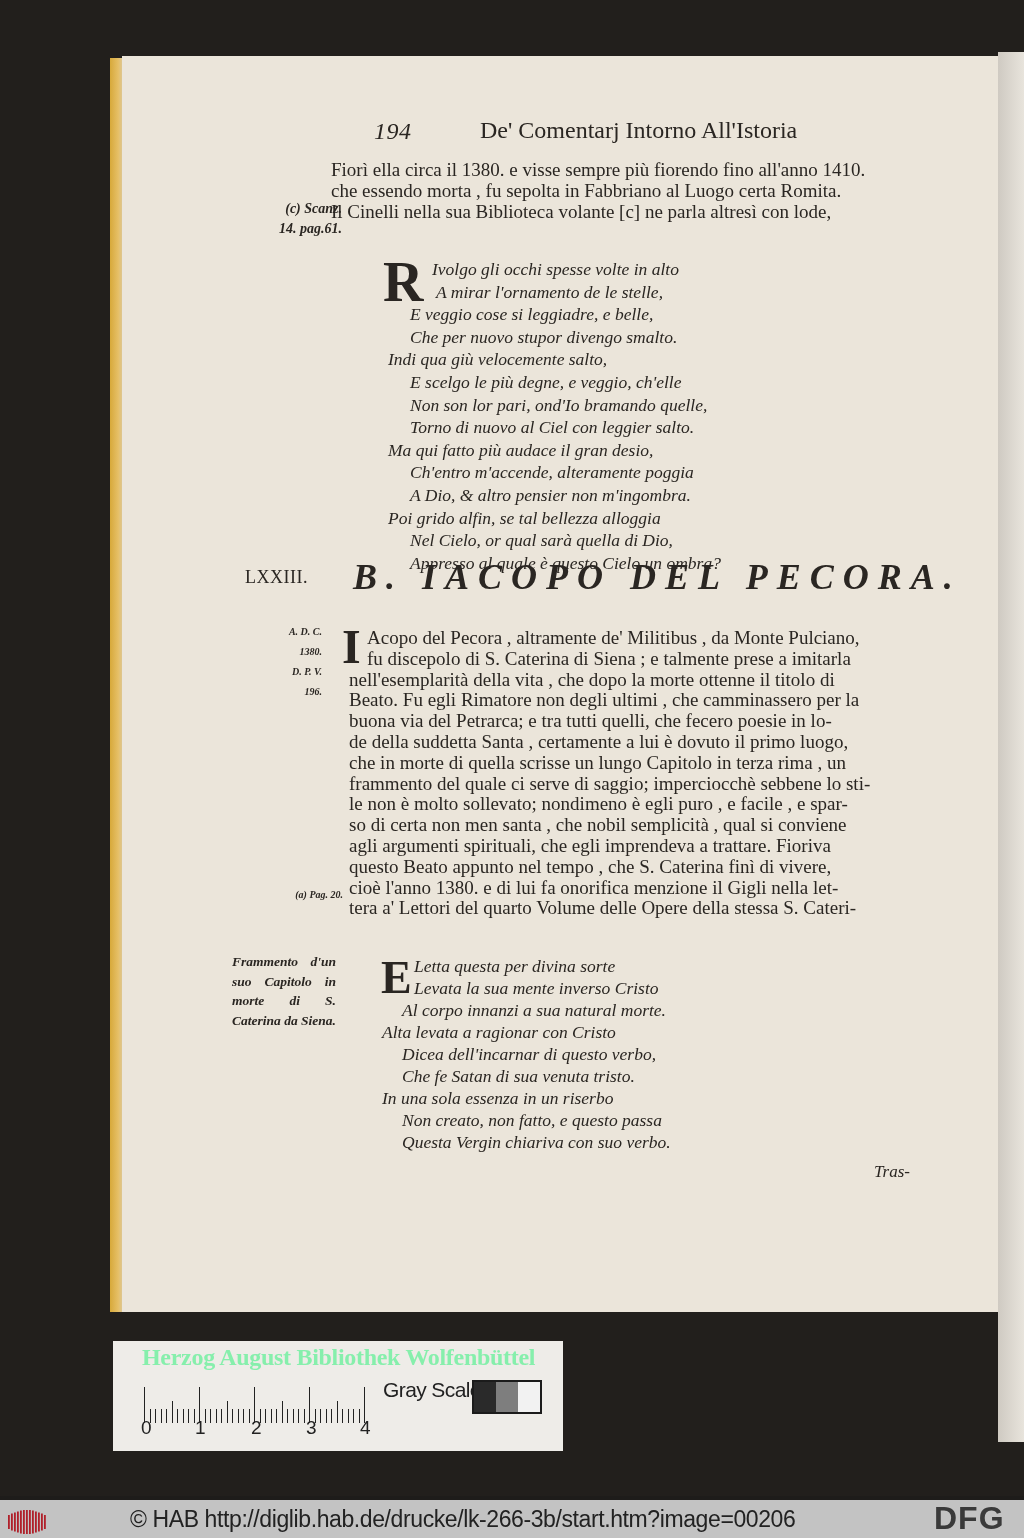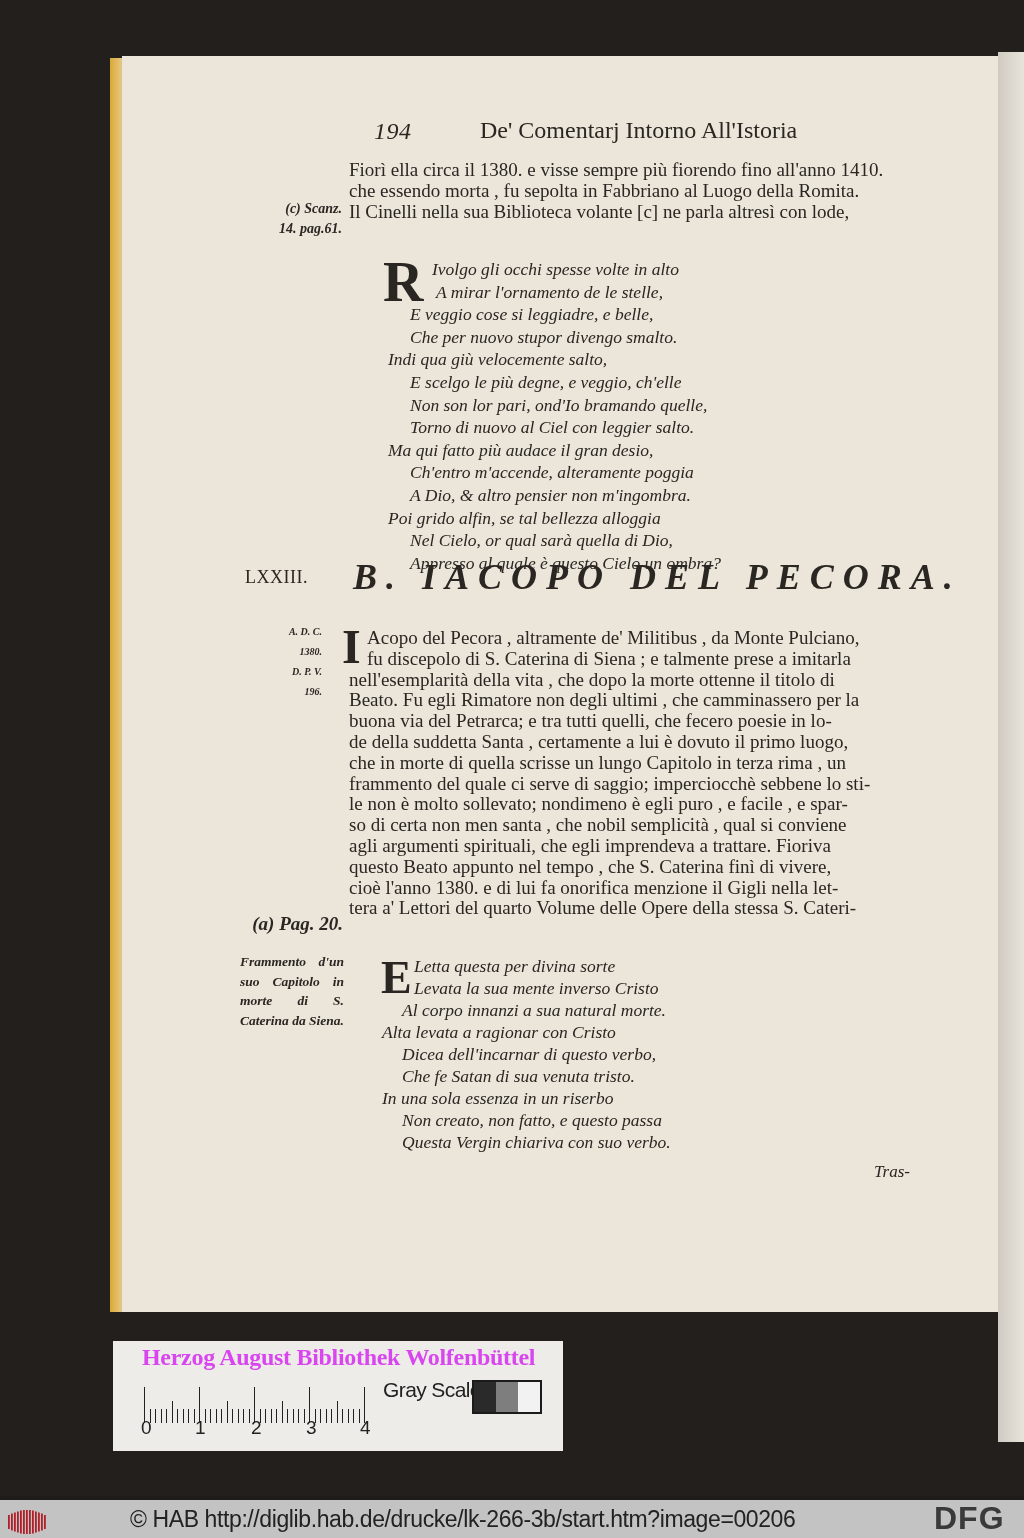--- a/index.html
+++ b/index.html
@@ -6,34 +6,34 @@
   body { width:1024px; height:1538px; background:#1e1c1a; position:relative; overflow:hidden; font-family:"Liberation Serif", "DejaVu Serif", serif; color:#2a2622; }
   .scan-bg { position:absolute; left:0; top:0; width:1024px; height:1496px; background:#221f1c; }
   .page-right-strip { position:absolute; left:998px; top:52px; width:26px; height:1390px; background:linear-gradient(90deg,#cfcac2,#e8e4dc); }
   .page-edge { position:absolute; left:110px; top:58px; width:14px; height:1254px; background:linear-gradient(90deg,#d7a93a,#e6c068 60%,#d9c9a5); }
   .page { position:absolute; left:122px; top:56px; width:876px; height:1256px; background:#ebe5da; }
   .abs { position:absolute; white-space:nowrap; }
   .header-num { left:374px; top:118px; font-size:24px; font-style:italic; letter-spacing:0.5px; }
   .header-title { left:480px; top:117px; font-size:24px; }
   .prose { font-size:19px; line-height:20.8px; white-space:nowrap; }
   .prose div { height:20.8px; }
-  .prose-1 { left:349px; top:160px; width:600px; text-align:justify; }
+  .prose-1 { left:331px; top:160px; width:600px; text-align:justify; }
   .prose-2 { left:349px; top:628px; }
   .margin-note { font-size:14px; font-style:italic; font-weight:bold; line-height:20px; text-align:right; }
   .verse { font-style:italic; font-size:17.5px; line-height:22.6px; }
   .verse div { height:22.6px; }
   .drop-cap { position:absolute; font-size:56px; font-weight:bold; line-height:1; }
   .section-num { left:245px; top:567px; font-size:18px; letter-spacing:0.5px; }
   .section-title { left:353px; top:556px; font-size:36px; font-style:italic; font-weight:bold; letter-spacing:9px; }
   .catch { left:874px; top:1162px; font-size:17px; font-style:italic; }
   .adc { left:222px; top:622px; width:100px; text-align:right; font-size:10px; font-style:italic; font-weight:bold; line-height:20px; }
-  .frag-note { left:232px; top:952px; width:104px; font-size:13.5px; font-style:italic; font-weight:bold; line-height:19.5px; text-align:justify;margin-left:8px; }
+  .frag-note { left:232px; top:952px; width:104px; font-size:13.5px; font-style:italic; font-weight:bold; line-height:19.5px; text-align:justify; }
   
   .label-card { position:absolute; left:113px; top:1341px; width:450px; height:110px; background:#eeece8; }
-  .label-title { left:142px; top:1344px; font-size:24px; font-weight:bold; letter-spacing:-0.3px; color:#d946ef; }
+  .label-title { left:142px; top:1344px; font-size:24px; font-weight:bold; letter-spacing:-0.3px; color:#86efac; }
   .ruler { position:absolute; left:144px; top:1383px; width:225px; height:40px; }
   .ruler .tick { position:absolute; bottom:0; width:1.4px; background:#222; }
   .ruler-label { position:absolute; top:1417px; font-family:"Liberation Sans", sans-serif; font-size:19px; color:#222; }
   .gray-label { left:383px; top:1378px; font-family:"Liberation Sans", sans-serif; font-size:21px; color:#222; letter-spacing:-0.6px; }
   .gray-box { position:absolute; left:472px; top:1380px; width:70px; height:34px; border:2px solid #1b1b1b; display:flex; box-sizing:border-box; }
   .gray-box span { flex:1; }
   
   .footer { position:absolute; left:0; top:1500px; width:1024px; height:38px; background:#c3c3c3; }
   .footer-text { left:130px; top:1506px; font-family:"Liberation Sans", sans-serif; font-size:23px; color:#222; letter-spacing:-0.4px; }
   .hab-logo { position:absolute; left:6px; top:1509px; width:42px; height:26px; }
@@ -45,21 +45,21 @@
 <div class="scan-bg"></div>
 <div class="page-right-strip"></div>
 <div class="page-edge"></div>
 <div class="page"></div>
 
 <div class="abs header-num">194</div>
 <div class="abs header-title">De' Comentarj Intorno All'Istoria</div>
 
 <div class="abs prose prose-1">
   <div>Fiorì ella circa il 1380. e visse sempre più fiorendo fino all'anno 1410.</div>
-  <div>che essendo morta , fu sepolta in Fabbriano al Luogo della Romita.</div>
+  <div>che essendo morta , fu sepolta in Fabbriano al Luogo certa Romita.</div>
   <div>Il Cinelli nella sua Biblioteca volante [c] ne parla altresì con lode,</div>
 </div>
 <div class="abs margin-note" style="left:230px;top:199px;width:112px;">
   <div>(c) Scanz.</div>
   <div>14. pag.61.</div>
 </div>
 
 <div class="drop-cap" style="left:383px;top:254px;">R</div>
 <div class="abs verse" style="left:388px;top:258px;">
   <div style="padding-left:44px">Ivolgo gli occhi spesse volte in alto</div>
@@ -98,21 +98,21 @@
   <div>de della suddetta Santa , certamente a lui è dovuto il primo luogo,</div>
   <div>che in morte di quella scrisse un lungo Capitolo in terza rima , un</div>
   <div>frammento del quale ci serve di saggio; imperciocchè sebbene lo sti-</div>
   <div>le non è molto sollevato; nondimeno è egli puro , e facile , e spar-</div>
   <div>so di certa non men santa , che nobil semplicità , qual si conviene</div>
   <div>agli argumenti spirituali, che egli imprendeva a trattare. Fioriva</div>
   <div>questo Beato appunto nel tempo , che S. Caterina finì di vivere,</div>
   <div>cioè l'anno 1380. e di lui fa onorifica menzione il Gigli nella let-</div>
   <div>tera a' Lettori del quarto Volume delle Opere della stessa S. Cateri-</div>
 </div>
-<div class="abs margin-note" style="left:225px;top:914px;width:118px;font-size:19px;">(a) Pag. 20.</div>
+<div class="abs margin-note" style="left:225px;top:885px;width:118px;font-size:10px;">(a) Pag. 20.</div>
 
 <div class="abs frag-note" style="white-space:normal;">Frammento d'un suo Capitolo in morte di S. Caterina da Siena.</div>
 
 <div class="drop-cap" style="left:381px;top:955px;font-size:46px;">E</div>
 <div class="abs verse" style="left:382px;top:955px;line-height:22px;">
   <div style="padding-left:32px;height:22px">Letta questa per divina sorte</div>
   <div style="padding-left:32px;height:22px">Levata la sua mente inverso Cristo</div>
   <div style="padding-left:20px;height:22px">Al corpo innanzi a sua natural morte.</div>
   <div style="height:22px">Alta levata a ragionar con Cristo</div>
   <div style="padding-left:20px;height:22px">Dicea dell'incarnar di questo verbo,</div>

